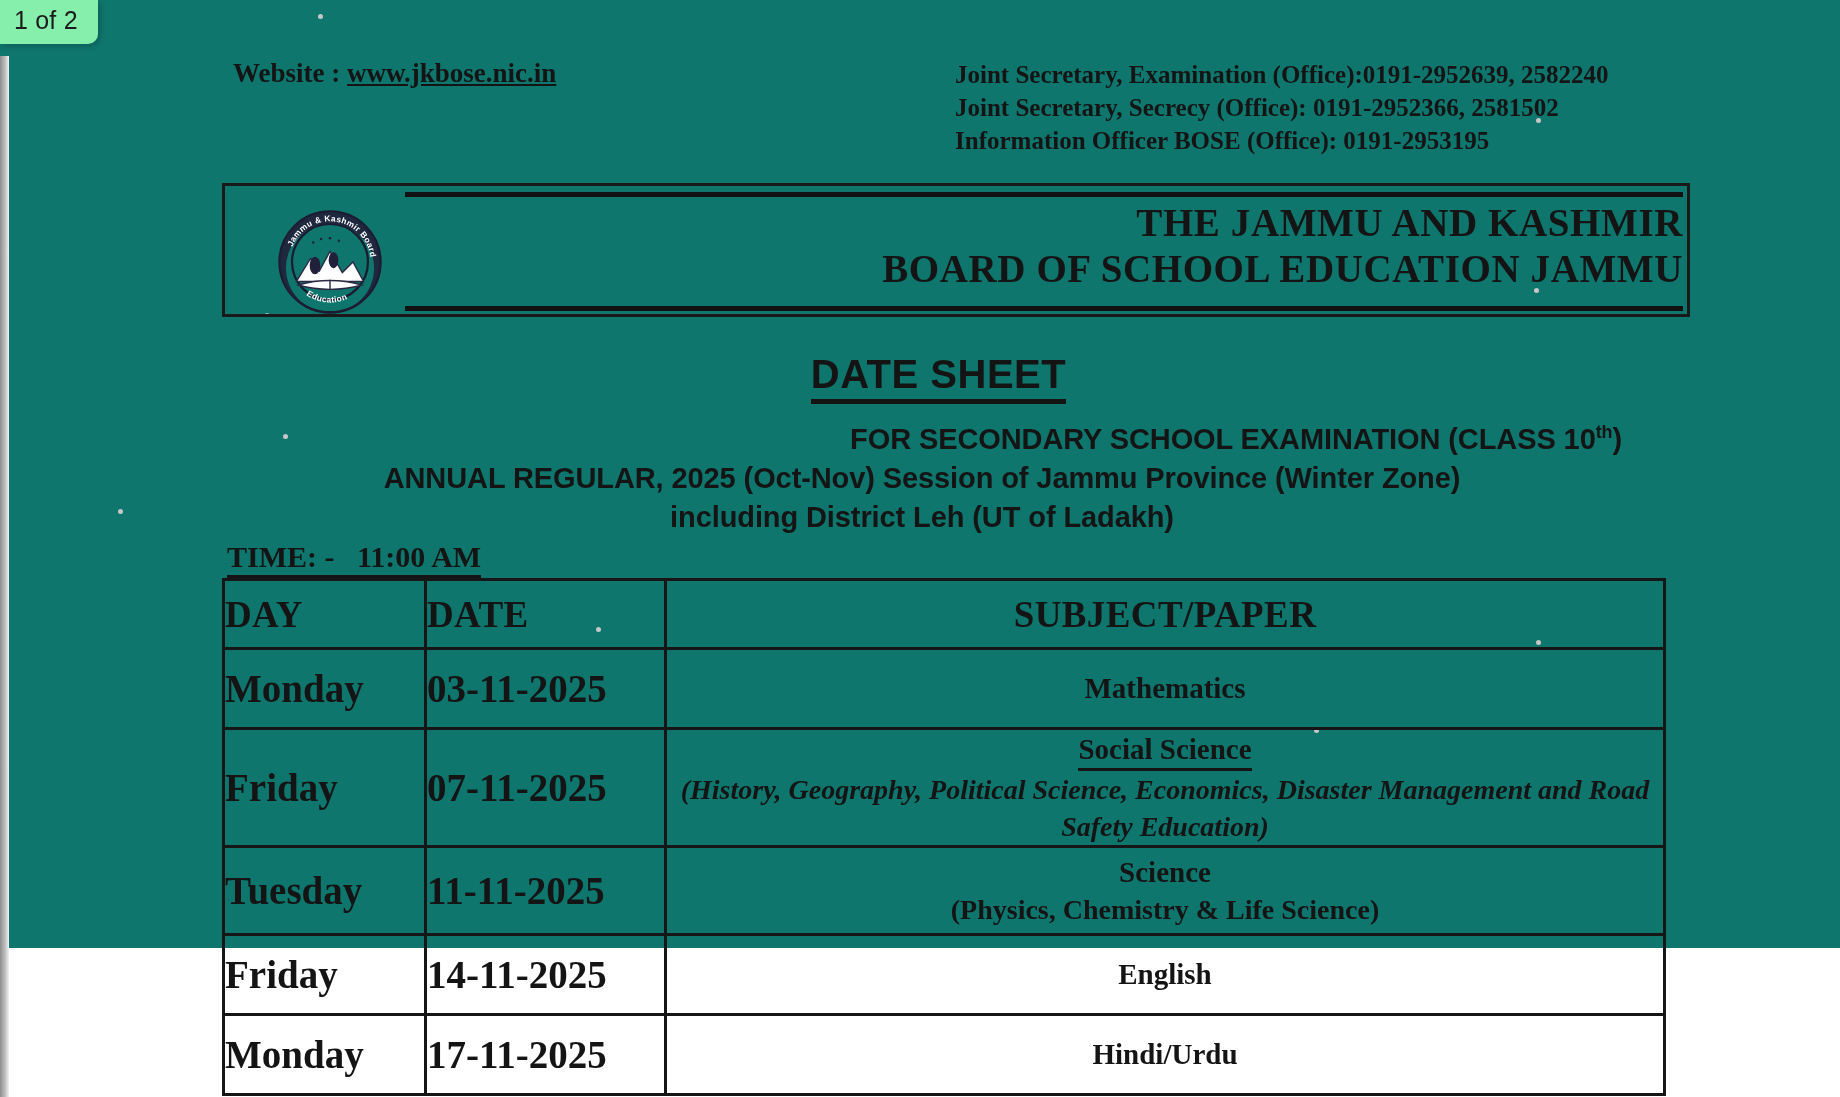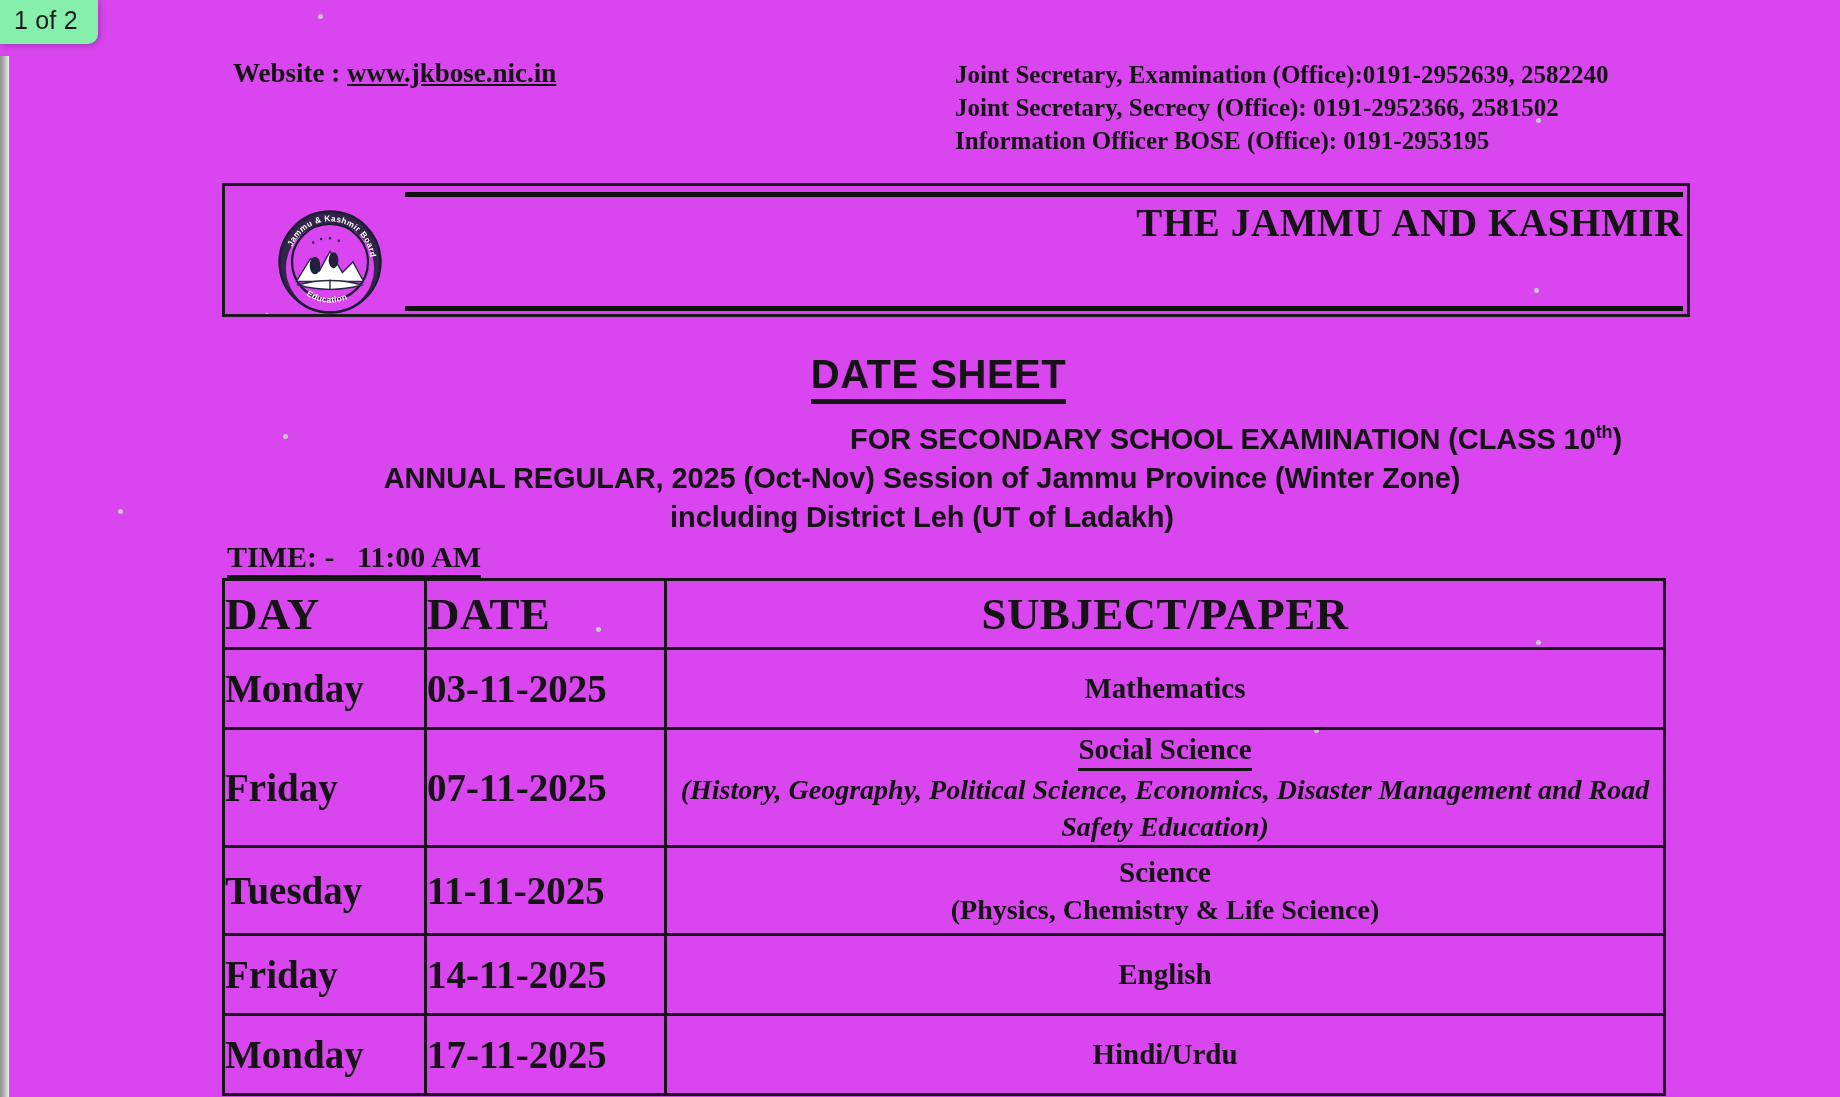--- a/index.html
+++ b/index.html
@@ -41,22 +41,22 @@
     background: linear-gradient(to right,#8e8e8e 0%, #bdbdbd 55%, #f2f2f2 100%);
     z-index: 30;
   }
 
   
   #scan {
     position: absolute;
     left: 0;
     top: 0;
     width: 1840px;
-    height: 1097px;
-    background: #d946ef;
+    height: 948px;
+    background: #0f766e;
   }
 
   .speck { position:absolute; background:#c7c7c7; border-radius:50%; }
 
   
   #contact-block {
     position: absolute;
     left: 0; top: 0;
     width: 1840px;
   }
@@ -180,21 +180,21 @@
     border: 3px solid #161616;
     padding: 0;
     vertical-align: middle;
   }
   .col-day   { width: 202px; }
   .col-date  { width: 240px; }
   .col-subj  { width: 999px; }
 
   #datesheet-table thead th {
     height: 66px;
-    font-size: 45px;
+    font-size: 37px;
     font-weight: bold;
     letter-spacing: 0.4px;
   }
   th.th-day, th.th-date { text-align: left; padding-left: 16px; }
   th.th-subj { text-align: center; }
 
   td.cell-day, td.cell-date {
     font-size: 39px;
     font-weight: bold;
     text-align: left;
@@ -275,20 +275,21 @@
     <path d="M 24,86 Q 60,76 96,86 Q 60,96 24,86 Z" fill="#fff" stroke="#2a2a44" stroke-width="1.6"></path>
     <line x1="60" y1="80" x2="60" y2="92" stroke="#2a2a44" stroke-width="1.6"></line>
     <circle cx="41" cy="38" r="1.4" fill="#20203a"></circle>
     <circle cx="50" cy="34" r="1.4" fill="#20203a"></circle>
     <circle cx="60" cy="33" r="1.4" fill="#20203a"></circle>
     <circle cx="70" cy="36" r="1.4" fill="#20203a"></circle>
   </svg>
 
   <div id="board-title">
     <div>THE JAMMU AND KASHMIR</div>
+    <div>BOARD OF SCHOOL EDUCATION JAMMU</div>
   </div>
 
   <div id="title-block">
     <div><span id="date-sheet-title">DATE SHEET</span></div>
     <div class="subtitle-line" id="subtitle-1"><span>FOR SECONDARY SCHOOL EXAMINATION (CLASS 10</span><sup class="ord">th</sup><span>)</span></div>
     <div class="subtitle-line">ANNUAL REGULAR, 2025 (Oct-Nov) Session of Jammu Province (Winter Zone)</div>
     <div class="subtitle-line">including District Leh (UT of Ladakh)</div>
   </div>
 
   <div id="time-line">TIME: -   11:00 AM</div>

